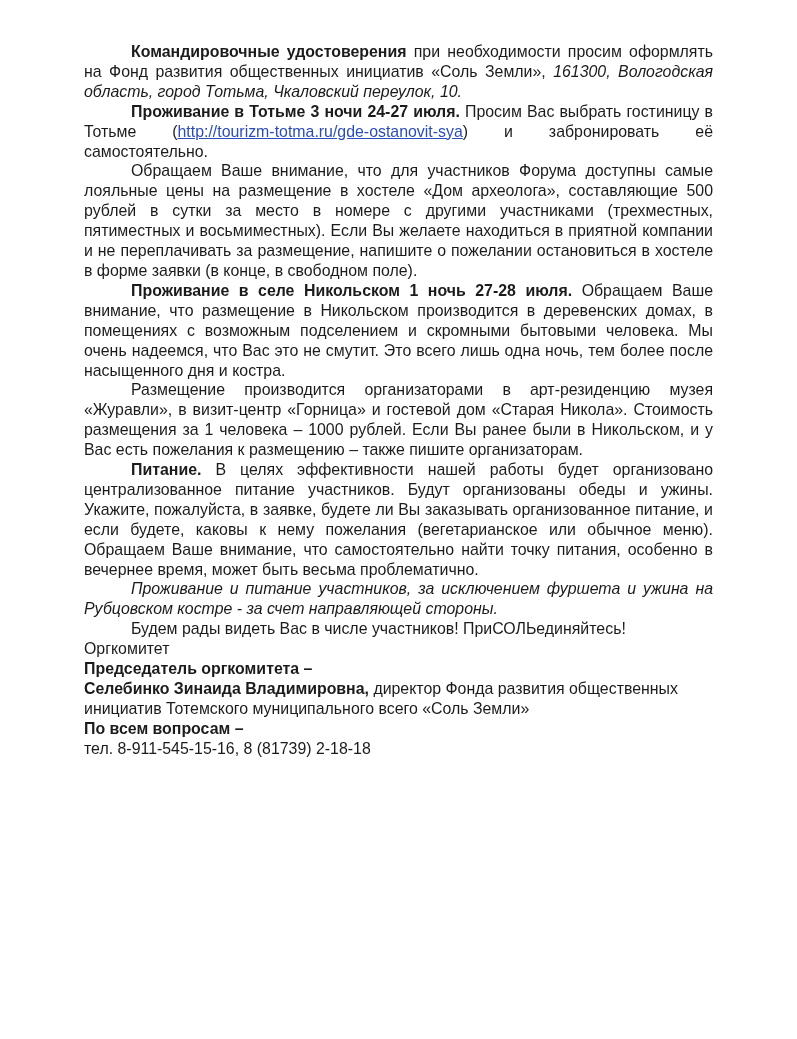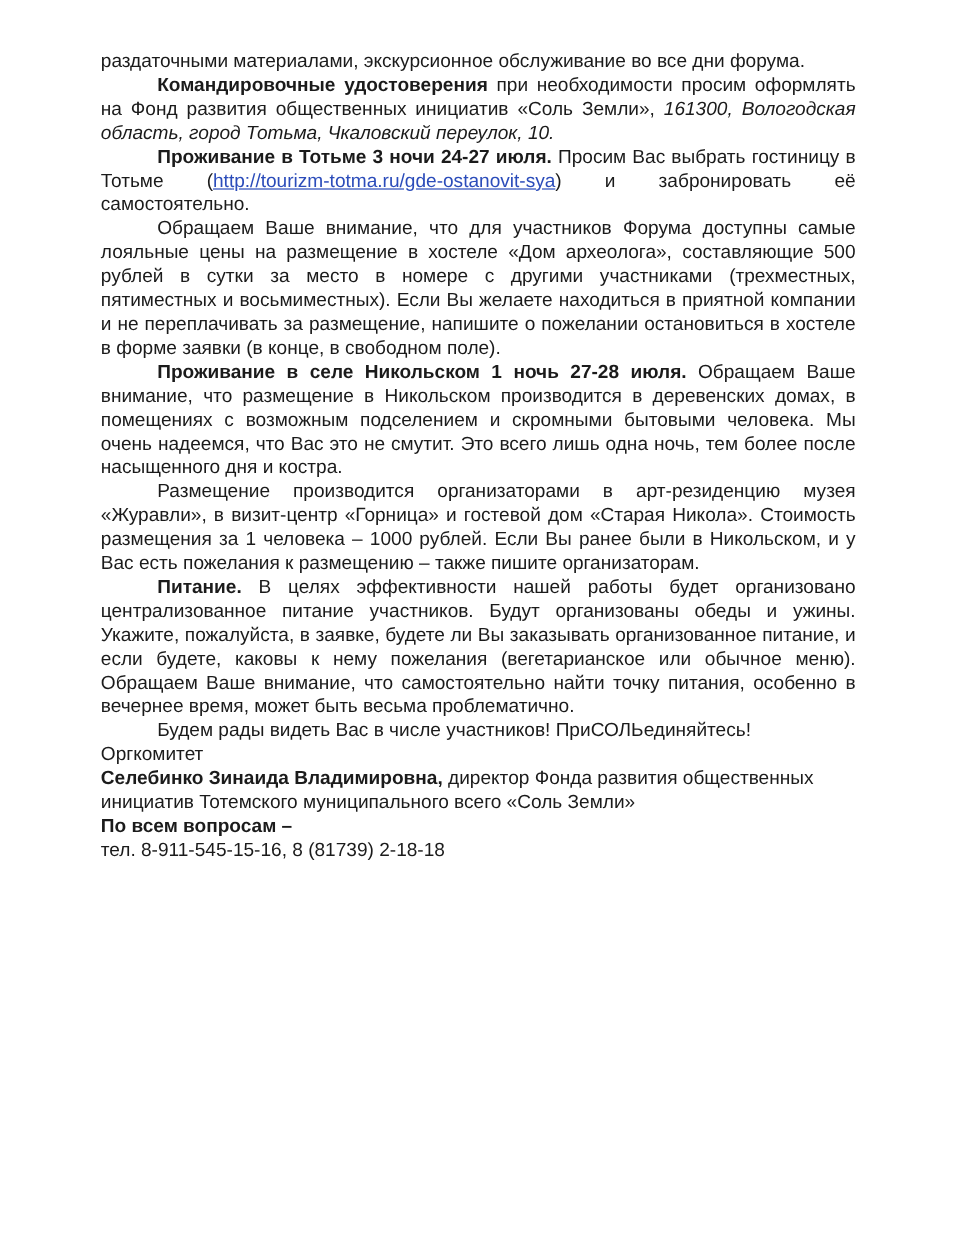--- a/index.html
+++ b/index.html
@@ -35,26 +35,27 @@
     color: var(--link-color, #2b4cba);
     text-decoration: underline;
     cursor: pointer;
   }
 </style>
 </head>
 <body>
 
 <div class="page" style="background: rgb(255, 255, 255);">
   <div class="content" style="color: rgb(27, 27, 27);">
-    <p class="left"><span>раздаточными материалами, экскурсионное обслуживание во все дни форума.</span></p>
     <p class="indent"><span class="b">Командировочные удостоверения</span><span> при необходимости просим оформлять на Фонд развития общественных инициатив «Соль Земли», </span><span class="i">161300, Вологодская область, город Тотьма, Чкаловский переулок, 10.</span></p>
     <p class="indent"><span class="b">Проживание в Тотьме 3 ночи 24-27 июля.</span><span> Просим Вас выбрать гостиницу в Тотьме (</span><a href="#" class="link">http://tourizm-totma.ru/gde-ostanovit-sya</a><span>) и забронировать её самостоятельно.</span></p>
     <p class="indent"><span>Обращаем Ваше внимание, что для участников Форума доступны самые лояльные цены на размещение в хостеле «Дом археолога», составляющие 500 рублей в сутки за место в номере с другими участниками (трехместных, пятиместных и восьмиместных). Если Вы желаете находиться в приятной компании и не переплачивать за размещение, напишите о пожелании остановиться в хостеле в форме заявки (в конце, в свободном поле).</span></p>
     <p class="indent"><span class="b">Проживание в селе Никольском 1 ночь 27-28 июля.</span><span> Обращаем Ваше внимание, что размещение в Никольском производится в деревенских домах, в помещениях с возможным подселением и скромными бытовыми человека. Мы очень надеемся, что Вас это не смутит. Это всего лишь одна ночь, тем более после насыщенного дня и костра.</span></p>
     <p class="indent"><span>Размещение производится организаторами в арт-резиденцию музея «Журавли», в визит-центр «Горница» и гостевой дом «Старая Никола». Стоимость размещения за 1 человека – 1000 рублей. Если Вы ранее были в Никольском, и у Вас есть пожелания к размещению – также пишите организаторам.</span></p>
     <p class="indent"><span class="b">Питание.</span><span> В целях эффективности нашей работы будет организовано централизованное питание участников. Будут организованы обеды и ужины. Укажите, пожалуйста, в заявке, будете ли Вы заказывать организованное питание, и если будете, каковы к нему пожелания (вегетарианское или обычное меню). Обращаем Ваше внимание, что самостоятельно найти точку питания, особенно в вечернее время, может быть весьма проблематично.</span></p>
+    <p class="indent"><span class="i">Проживание и питание участников, за исключением фуршета и ужина на Рубцовском костре - за счет направляющей стороны.</span></p>
     <p class="indent left"><span>Будем рады видеть Вас в числе участников! ПриСОЛЬединяйтесь!</span></p>
     <p class="right"><span>Оргкомитет</span></p>
+    <p class="right"><span class="b">Председатель оргкомитета –</span></p>
     <p class="right"><span class="b">Селебинко Зинаида Владимировна,</span><span> директор Фонда развития общественных инициатив Тотемского муниципального всего «Соль Земли»</span></p>
     <p class="right"><span class="b">По всем вопросам –</span></p>
     <p class="right"><span>тел. 8-911-545-15-16, 8 (81739) 2-18-18</span></p>
   </div>
 </div>
 
 </body></html>

